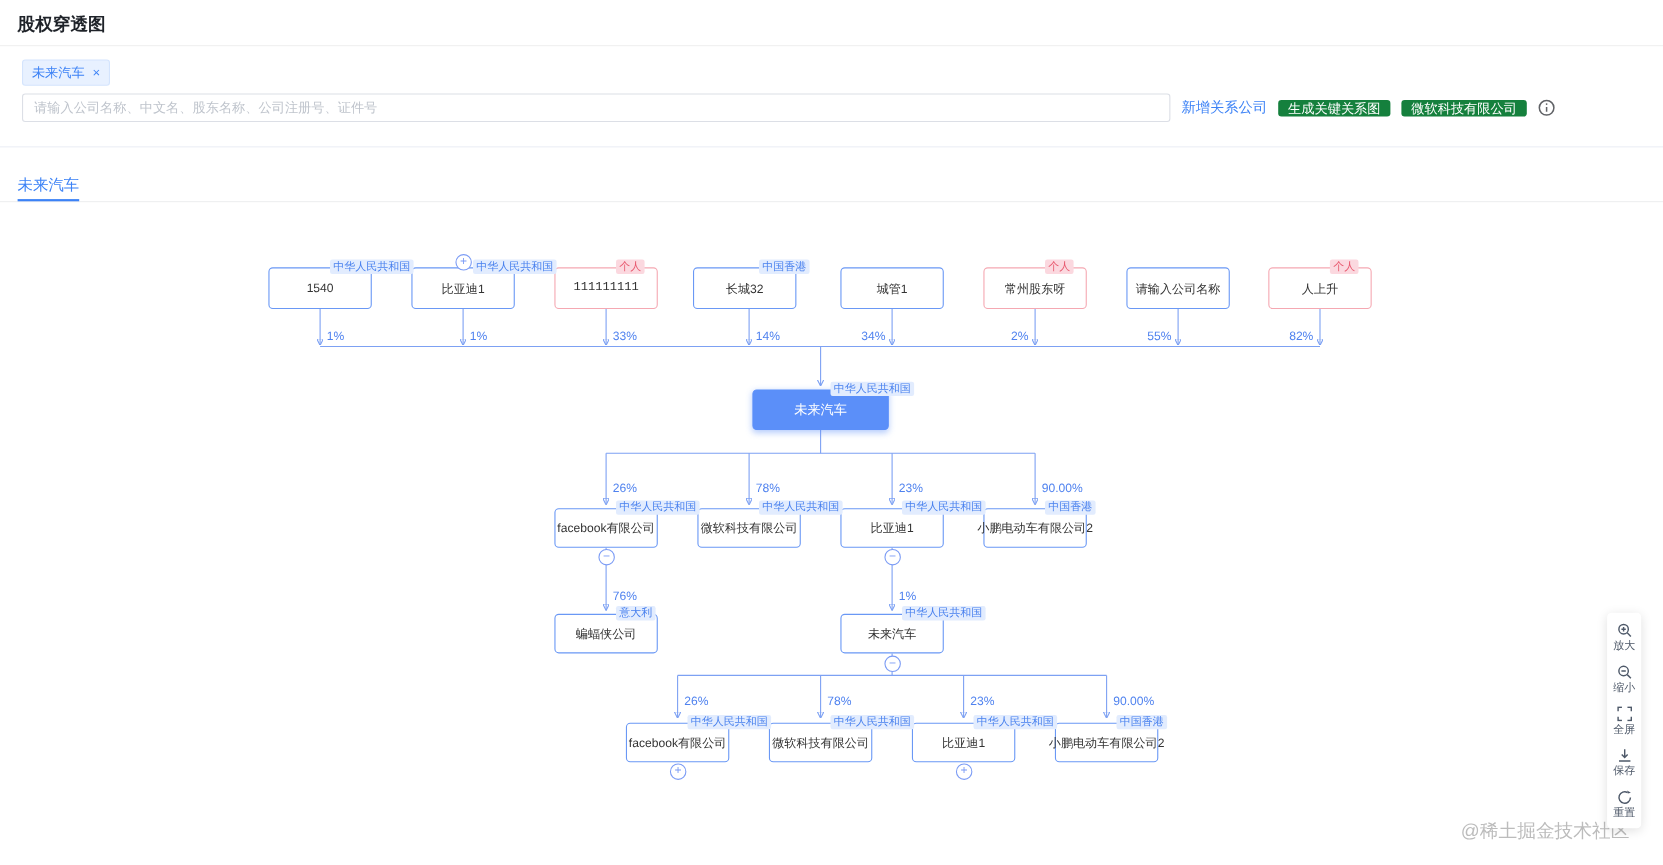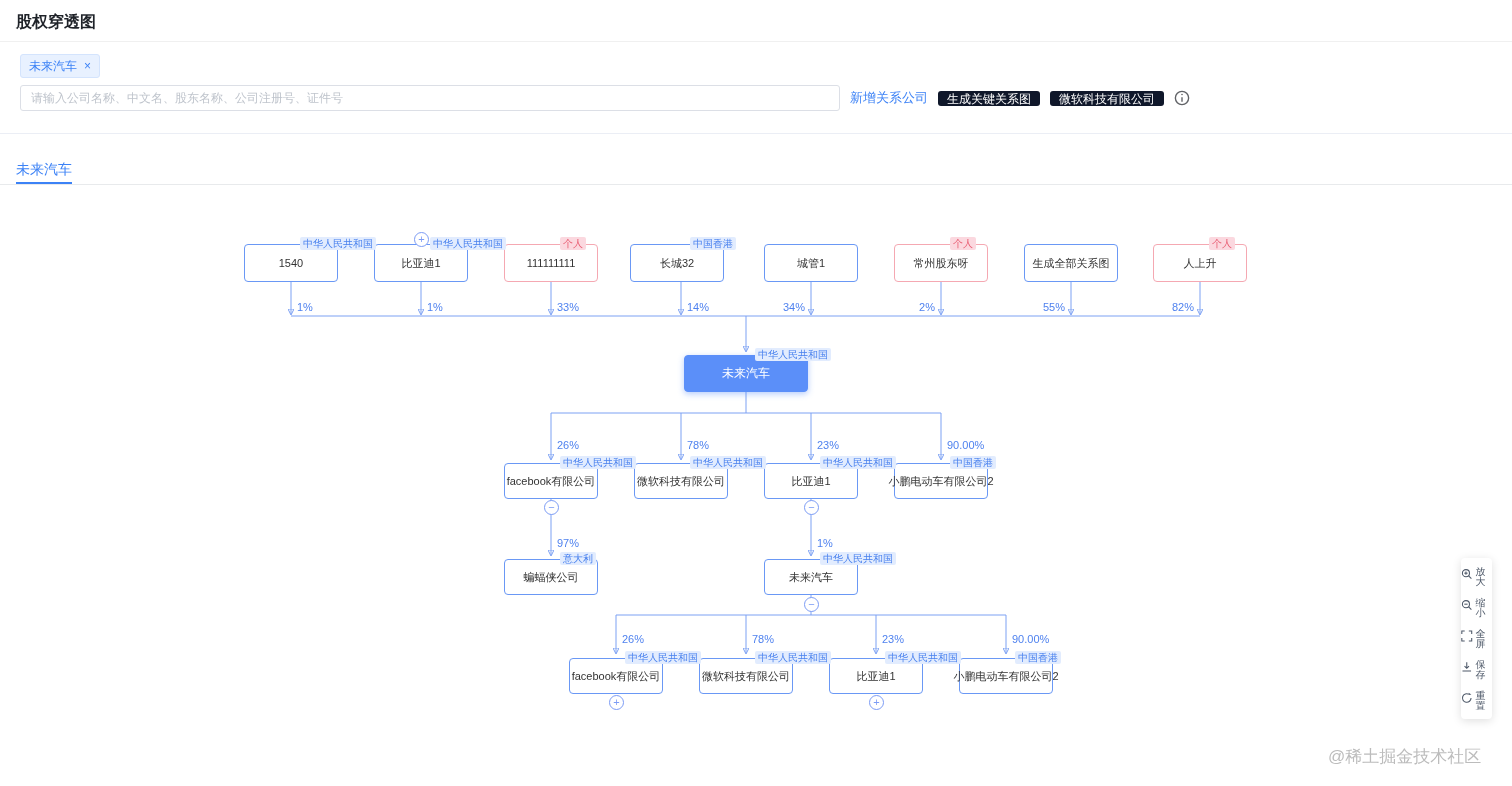--- a/index.html
+++ b/index.html
@@ -10,64 +10,64 @@
   .titlebar { height:42px; padding:12px 16px 0; border-bottom:1px solid #f0f0f0; }
   .titlebar h1 { font-size:16px; font-weight:bold; color:#1f2329; }
 
   .filter-row { padding:12px 20px 0; height:36px; }
   .el-tag { display:inline-flex; align-items:center; gap:7px; background:#e8f1ff;
     border:1px solid #d4e4fd; color:#3c82f6; font-size:12px; height:24px;
     padding:0 8px; border-radius:3px; }
   .el-tag .close { cursor:pointer; font-size:12px; line-height:12px; }
 
   .search-row { display:flex; align-items:center; padding:7px 20px 0; gap:10px; height:33px; }
-  .search-input { width:820px; height:26px; border:1px solid #dcdfe6; border-radius:3px;
+  .search-input { width:1044px; height:26px; border:1px solid #dcdfe6; border-radius:3px;
     padding:0 10px; font-size:12px; color:#333; outline:none; }
   .search-input::placeholder { color:#bfc4cc; }
   .link-btn { color:#3c82f6; font-size:13px; text-decoration:none; white-space:nowrap; cursor:pointer; }
-  .btn-primary { background:#0f172a; color:#fff; border:none; border-radius:3px; height:15px;
+  .btn-primary { background:#15803d; color:#fff; border:none; border-radius:3px; height:15px;
     padding:0 9px; font-size:12px; cursor:pointer; white-space:nowrap; }
   .info-btn { width:16px; height:16px; display:inline-flex; cursor:pointer; }
   .info-btn svg { width:16px; height:16px; stroke:#606266; stroke-width:1.2; fill:none; }
 
   .header-divider { margin-top:22px; border-bottom:1px solid #ebeef5; }
 
   .tabs { padding:26px 16px 0; border-bottom:1px solid #e8eaec; }
   .tab { display:inline-block; color:#3c82f6; font-size:14px; line-height:14px;
     padding-bottom:6px; border-bottom:2px solid #3c82f6; cursor:pointer; }
 
   
   .diagram { position:relative; width:1512px; height:603px; background:#fff; }
   .edges { position:absolute; left:0; top:0; width:1512px; height:603px; }
   .edges path { stroke:#7da1f3; stroke-width:1; fill:none; }
 
   .node { position:absolute; width:94px; height:38px; background:#fff;
     border:1px solid #6a98f5; border-radius:4px; display:flex; align-items:center;
     justify-content:center; font-size:11px; color:#333; cursor:pointer; z-index:2; }
   .node span { white-space:nowrap; }
-  .node.person { border-color:#f5a8b2; }
+  .node.person { border-color:#f5a8b2;font-family:Liberation Mono, monospace; }
   .node.small { height:36px;justify-content:center; }
   .node.root { width:124px; height:37px; background:#5b8ff9; border-color:#5b8ff9;
     color:#fff; font-size:12px; box-shadow:0 2px 6px rgba(91,143,249,.45); }
 
   .mini-tag { position:absolute; z-index:3; font-size:10px; line-height:13px; padding:0 3px;
     border-radius:2px; background:#e2ecfe; color:#4880ee; white-space:nowrap; }
   .mini-tag.red { background:#fbd8df; color:#e8596f; }
 
   .pct { position:absolute; z-index:3; font-size:11px; color:#4f82ef; white-space:nowrap; }
   .pct.r { transform:translateX(-100%); }
 
   .toggle { position:absolute; z-index:4; width:15px; height:15px; border-radius:50%;
     background:#fff; border:1px solid #7c9cf5; color:#7c9cf5; font-size:11px;
     line-height:13px; text-align:center; cursor:pointer; }
 
   .gtoolbar { position:absolute; left:1461px; top:373px; width:31px; background:#fff;
     border-radius:4px; box-shadow:0 2px 10px rgba(0,0,0,.13); display:flex;
     flex-direction:column; z-index:6; padding:3px 0; }
-  .titem { display:flex; flex-direction:row; gap:3px;
+  .titem { display:flex; flex-direction:column; align-items:center; gap:3px;
     padding:6px 0 5px; cursor:pointer; }
   .titem svg { width:14px; height:14px; stroke:#4e5969; stroke-width:1.3; fill:none; }
   .tlabel { font-size:10px; color:#4e5969; line-height:10px; }
 
   .watermark { position:absolute; left:1328px; top:560px; font-size:17px;
     color:#bcbcbc; z-index:5; }
 </style>
 </head>
 <body>
 
@@ -170,21 +170,21 @@
     </div>
   <span class="pct r" style="left:805px;top:116px">34%</span>
 
   <div class="node person" style="left:894px;top:59px">
     <span>常州股东呀</span>
     </div>
   <span class="mini-tag red" style="left:950px;top:52px">个人</span>
   <span class="pct r" style="left:935px;top:116px">2%</span>
 
   <div class="node" style="left:1024px;top:59px">
-    <span>生成全部关系图</span>
+    <span>请输入公司名称</span>
     </div>
   <span class="pct r" style="left:1065px;top:116px">55%</span>
 
   <div class="node person" style="left:1153px;top:59px">
     <span>人上升</span>
     </div>
   <span class="mini-tag red" style="left:1209px;top:52px">个人</span>
   <span class="pct r" style="left:1194px;top:116px">82%</span>
 
   <div class="node root" style="left:684px;top:170px">
@@ -215,21 +215,21 @@
   <div class="node small" style="left:894px;top:278px">
     <span>小鹏电动车有限公司2</span>
     </div>
   <span class="mini-tag" style="left:950px;top:271px">中国香港</span>
   <span class="pct" style="left:947px;top:254px">90.00%</span>
 
   <div class="node small" style="left:504px;top:374px">
     <span>蝙蝠侠公司</span>
     </div>
   <span class="mini-tag" style="left:560px;top:367px">意大利</span>
-  <span class="pct" style="left:557px;top:352px">97%</span>
+  <span class="pct" style="left:557px;top:352px">76%</span>
 
   <div class="node small" style="left:764px;top:374px">
     <span>未来汽车</span>
     </div>
   <span class="mini-tag" style="left:820px;top:367px">中华人民共和国</span>
   <span class="pct" style="left:817px;top:352px">1%</span>
   <span class="toggle" style="left:804px;top:412px">−</span>
 
   <div class="node small" style="left:569px;top:473px">
     <span>facebook有限公司</span>

